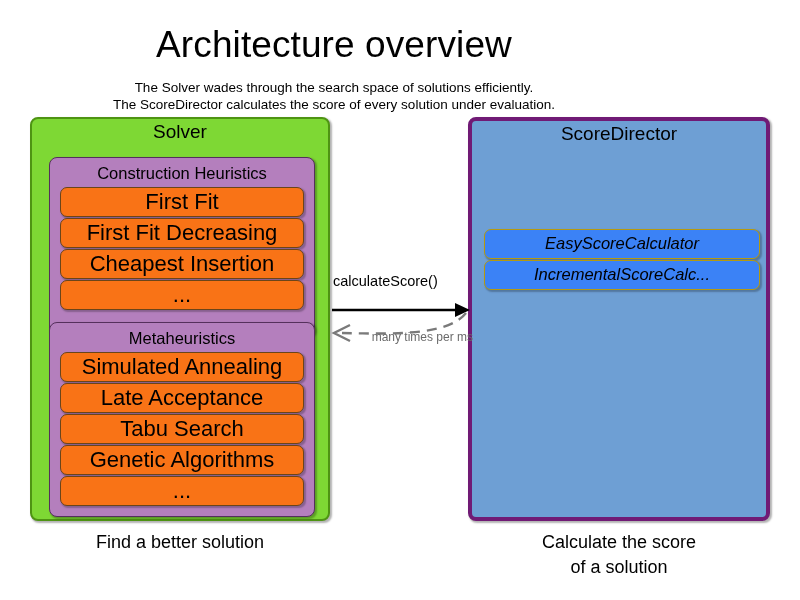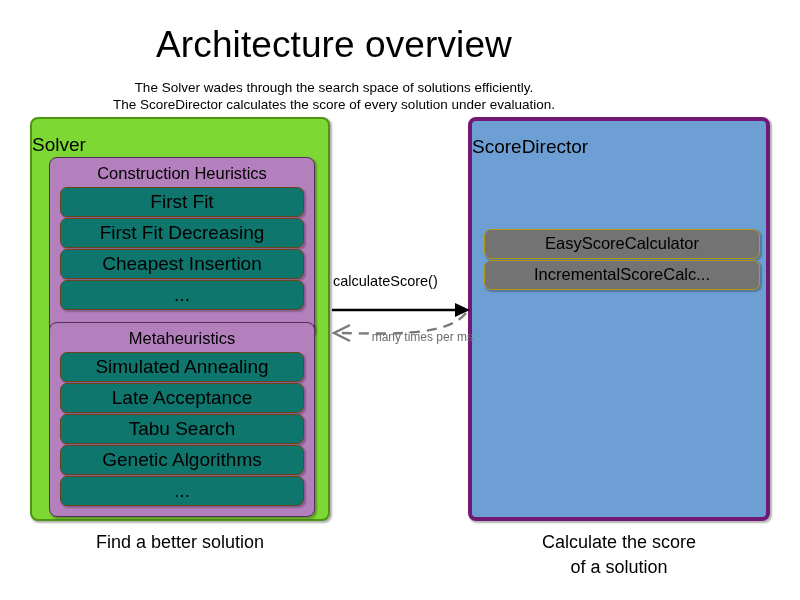--- a/index.html
+++ b/index.html
@@ -37,24 +37,24 @@
   }
 
   
   .panel {
     position: absolute;
     box-sizing: border-box;
     border-radius: 8px;
     box-shadow: 1.5px 1.5px 1.8px rgba(0,0,0,0.30);
   }
   .panel-title {
-    text-align: left;
+    text-align: center;
     font-size: 19px;
     line-height: 22px;
-    padding-top: 15px;
+    padding-top: 2px;
   }
 
   #solver-panel {
     left: 30px;
     top: 117px;
     width: 300px;
     height: 404px;
     background: #7ED834;
     border: 2px solid #4E9413;
   }
@@ -91,47 +91,48 @@
   
   .item-list {
     position: absolute;
     left: 10px;
     right: 10px;
   }
   .item {
     box-sizing: border-box;
     height: 30px;
     margin-bottom: 1px;
-    background: #0f766e;
+    background: #f97316;
     border: 1.4px solid #6B4519;
     border-radius: 7px;
     text-align: center;
-    font-size: 19px;
+    font-size: 22px;
     line-height: 27px;
     box-shadow: 1.2px 1.2px 1.5px rgba(0,0,0,0.25);
   }
 
   
   #calc-stack {
     position: absolute;
     left: 12px;
     top: 108px;
     width: 276px;
   }
   .calc-box {
     box-sizing: border-box;
-    background: #737373;
+    background: #3b82f6;
     border: 1.5px solid #B59A10;
     border-radius: 7px;
     text-align: center;
     font-size: 16.5px;
     line-height: 27px;
     height: 30px;
     margin-bottom: 1px;
     box-shadow: 1.4px 1.4px 1.6px rgba(0,0,0,0.25);
+    font-style: italic;
   }
   .calc-box.with-child {
     height: 66px;
     padding: 0;
   }
   .nested-box {
     box-sizing: border-box;
     margin: 2px 8px 0 8px;
     height: 30px;
     background: #E7B56A;

